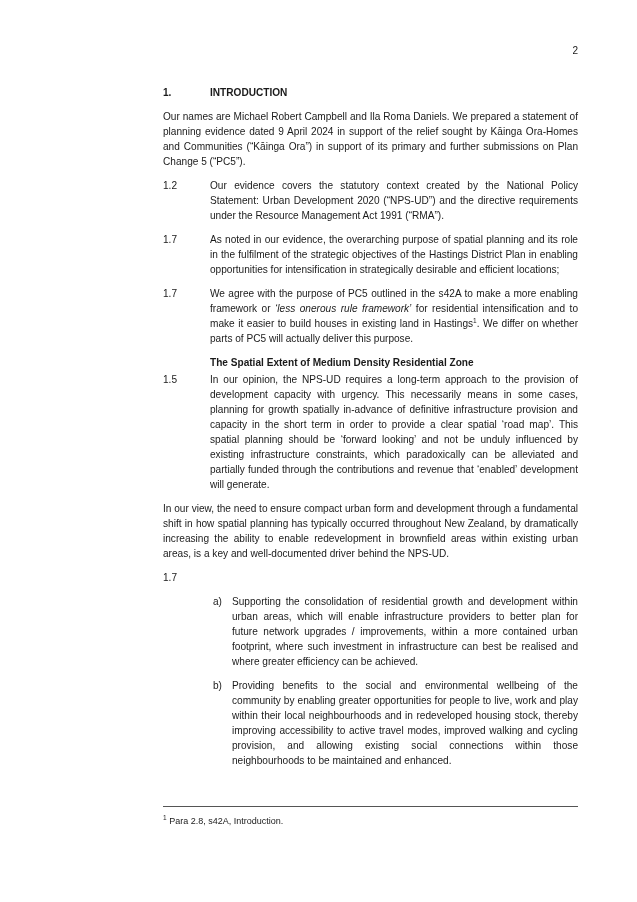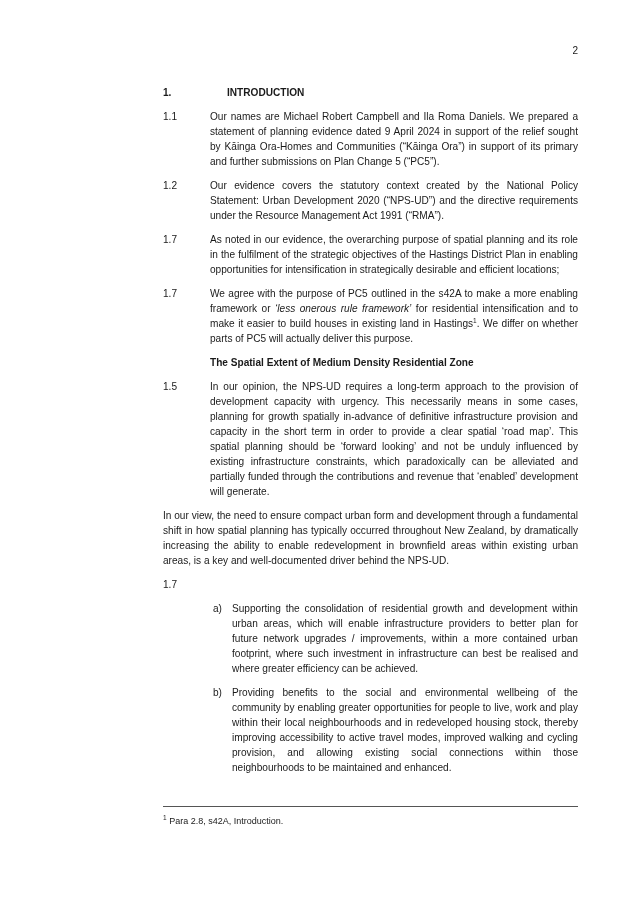--- a/index.html
+++ b/index.html
@@ -4,43 +4,42 @@
 <style>
   html, body { margin: 0; padding: 0; background: #ffffff; }
   body { width: 637px; height: 902px; position: relative; overflow: hidden;
          font-family: "Liberation Sans", sans-serif; color: #1a1a1a; }
   .page-number { position: absolute; top: 45px; left: 560px; width: 18px; text-align: right; font-size: 10px; }
   .content { position: absolute; top: 85px; left: 163px; width: 415px; font-size: 10.1px; line-height: 15px; }
   .row { display: flex; margin-bottom: 9px; }
   .num { width: 47px; flex: 0 0 47px; }
   .num.bold { font-weight: bold; }
   .txt { flex: 1; text-align: justify; }
-  .txt.bold { font-weight: bold; margin-left: 17px; }
-  .subhead { margin-left: 47px; font-weight: bold; margin-bottom: 9px; }
+  .txt.bold { font-weight: bold; }
+  .subhead { margin-left: 47px; font-weight: bold; margin-bottom: 2px; }
   .sub { display: flex; margin-left: 47px; margin-bottom: 9px; }
   .sub .lbl { width: 22px; flex: 0 0 22px; padding-left: 3px; box-sizing: border-box; }
   .sub .txt { flex: 1; }
   em { font-style: italic; }
   sup { font-size: 6.5px; line-height: 0; vertical-align: super; }
   .footnote-rule { position: absolute; top: 806px; left: 163px; width: 415px; height: 0; border-top: 1.2px solid #555; }
   .footnote { position: absolute; top: 815px; left: 163px; font-size: 9px; line-height: 12px; }
 </style>
 </head>
 <body>
 
 <div class="page-number">2</div>
 
 <div class="content">
   <div class="row">
     <div class="num bold">1.</div>
     <div class="txt bold">INTRODUCTION</div>
   </div>
 
   <div class="row">
-    <div class="num">1.1</div>
     <div class="txt">Our names are Michael Robert Campbell and Ila Roma Daniels. We prepared a statement of planning evidence dated 9 April 2024 in support of the relief sought by Kāinga Ora-Homes and Communities (“Kāinga Ora”) in support of its primary and further submissions on Plan Change 5 (“PC5”).</div>
   </div>
 
   <div class="row">
     <div class="num">1.2</div>
     <div class="txt">Our evidence covers the statutory context created by the National Policy Statement: Urban Development 2020 (“NPS-UD”) and the directive requirements under the Resource Management Act 1991 (“RMA”).</div>
   </div>
 
   <div class="row">
     <div class="num">1.7</div>

